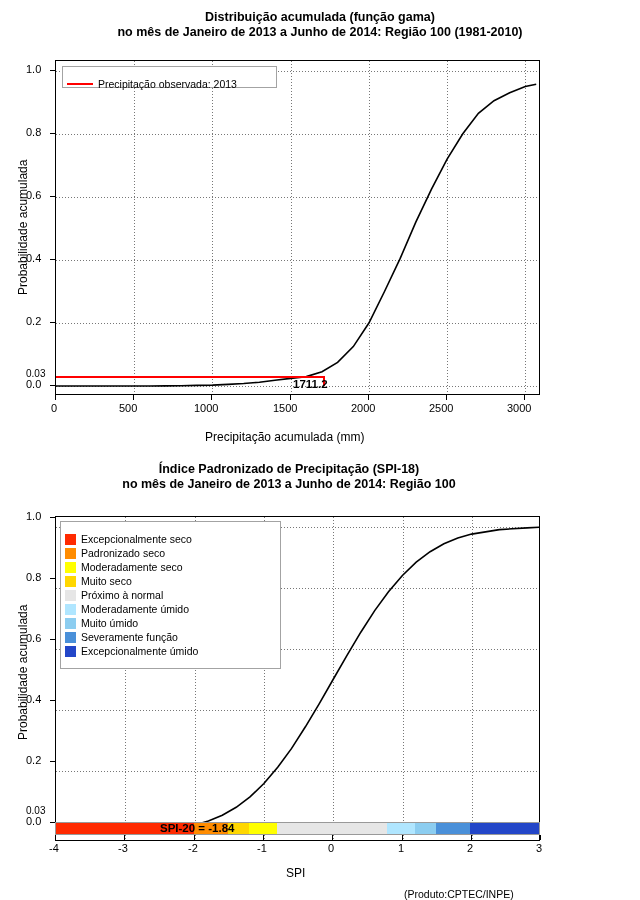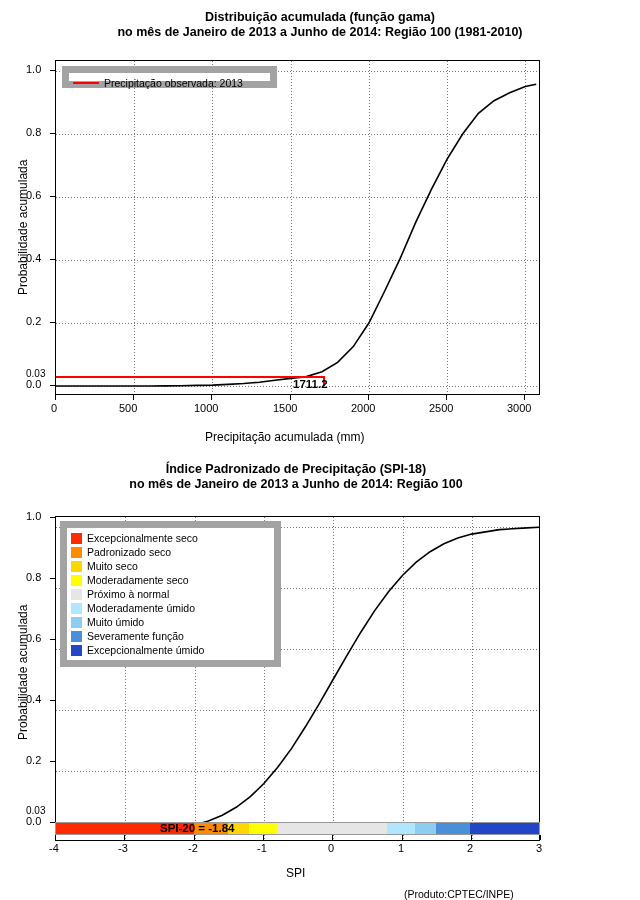--- a/index.html
+++ b/index.html
@@ -49,24 +49,24 @@
     font-size:12px;
     white-space:nowrap;
   }
   .ylabel{
     transform-origin:0 0;
     transform:rotate(-90deg);
   }
   .legend{
     position:absolute;
     background:#fff;
-    border:7px solid #a3a3a3;
+    border:1px solid #a3a3a3;
     box-sizing:border-box;
     font-size:10.5px;
-    padding:3px 4px;
+    padding:10px 4px;
   }
   .legend-row{
     display:flex;
     align-items:center;
     height:14px;
     white-space:nowrap;
   }
   .legend-swatch{
     width:11px;height:11px;margin-right:5px;flex:none;
     display:inline-block;
@@ -178,21 +178,21 @@
 
   <div class="ticklabel" style="left:26px;top:368px;font-size:10px;">0.03</div>
 
   <div class="callout" style="left:293px;top:378px;">1711.2</div>
 
   <div class="axislabel" style="left:205px;top:430px;">Precipitação acumulada (mm)</div>
 </div>
 
 <div class="panel" style="position:absolute;left:0;top:450px;width:640px;height:450px;">
 
-  <div class="title" style="position:absolute;left:12px;top:12px;width:568px;">
+  <div class="title" style="position:absolute;left:5px;top:12px;width:568px;">
     <div>Índice Padronizado de Precipitação (SPI-18)</div>
     <div>no mês de Janeiro de 2013 a Junho de 2014: Região 100</div>
   </div>
 
   <div class="axislabel ylabel" style="left:16px;top:290px;">Probabilidade acumulada</div>
 
   <div class="plot-area" style="left:55px;top:66px;width:485px;height:325px;">
 
     <div class="dotted-v" style="left:69px;"></div>
     <div class="dotted-v" style="left:139px;"></div>
@@ -218,26 +218,26 @@
     <div class="legend" style="left:4px;top:4px;width:221px;">
       <div class="legend-row">
         <span class="legend-swatch" style="background:#ff2a00;"></span>
         <span class="legend-text">Excepcionalmente seco</span>
       </div>
       <div class="legend-row">
         <span class="legend-swatch" style="background:#ff8c00;"></span>
         <span class="legend-text">Padronizado seco</span>
       </div>
       <div class="legend-row">
+        <span class="legend-swatch" style="background:#ffff00;"></span>
+        <span class="legend-text">Moderadamente seco</span>
+      </div>
+      <div class="legend-row">
         <span class="legend-swatch" style="background:#ffd700;"></span>
         <span class="legend-text">Muito seco</span>
-      </div>
-      <div class="legend-row">
-        <span class="legend-swatch" style="background:#ffff00;"></span>
-        <span class="legend-text">Moderadamente seco</span>
       </div>
       <div class="legend-row">
         <span class="legend-swatch" style="background:#e6e6e6;"></span>
         <span class="legend-text">Próximo à normal</span>
       </div>
       <div class="legend-row">
         <span class="legend-swatch" style="background:#b0e6ff;"></span>
         <span class="legend-text">Moderadamente úmido</span>
       </div>
       <div class="legend-row">

